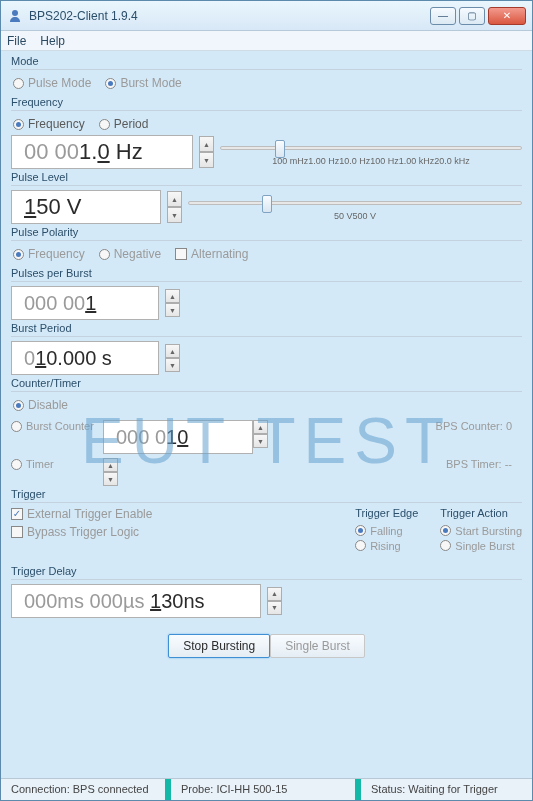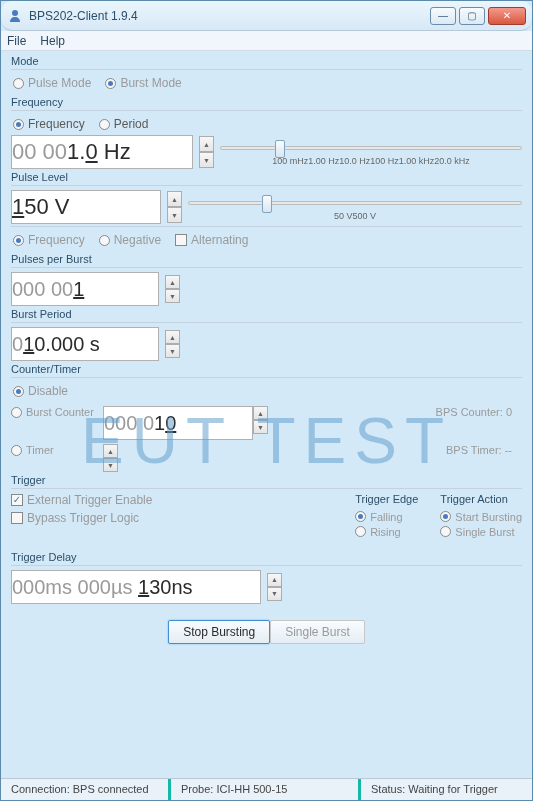--- a/index.html
+++ b/index.html
@@ -1,59 +1,59 @@
 <!DOCTYPE html>
 <html><head>
 <meta charset="utf-8">
 <style>
 * { box-sizing: border-box; }
 body { margin:0; font-family: "Segoe UI", Tahoma, sans-serif; font-size:11px; background:#d4e9f7; }
 .window { width:533px; height:801px; background:#d4e9f7; border:1px solid #5b8aad; position:relative; }
-.titlebar { height:30px; background:linear-gradient(#eaf6fd,#d7e8f6); display:flex; align-items:center; padding:0 6px; border-bottom:1px solid #b6c9d8;border-radius:11px;}
+.titlebar { height:30px; background:linear-gradient(#eaf6fd,#d7e8f6); display:flex; align-items:center; padding:0 6px; border-bottom:1px solid #b6c9d8;}
 .titlebar .icon { width:16px; height:16px; margin-right:6px; display:flex; align-items:center; justify-content:center;}
 .title { color:#2b4e6a; font-size:12px; flex:1;}
 .win-btns { display:flex; gap:3px; }
 .win-btn { width:26px; height:18px; border:1px solid #6b8caa; border-radius:3px; background:linear-gradient(#f6fbff,#dce9f3); display:flex; align-items:center; justify-content:center; font-size:10px; color:#3a5a77;}
 .win-btn.close { background:linear-gradient(#f39a8e,#d9573f); border-color:#a43a2b; color:#fff; width:38px;}
 .menubar { height:20px; background:#f0f6fb; display:flex; align-items:center; padding:0 6px; font-size:12px; color:#2d4a63; border-bottom:1px solid #cfdce6; gap:14px;}
 .client { padding:2px 10px 0 10px; position:relative; height:710px; overflow:hidden;}
 .group { margin-top:2px; }
 .group-title { font-size:11px; color:#2b4e6a; margin-bottom:2px; }
 .hr { height:1px; background:#c3d2de; margin:2px 0 4px 0;}
 .radio-row { display:flex; align-items:center; gap:14px; padding:2px 2px 4px 2px; font-size:12px;}
 .radio { display:inline-flex; align-items:center; gap:4px; color:#5a5a5a;}
 .radio.disabled { color:#9a9a9a;}
 .radio .dot { width:11px; height:11px; border:1px solid #888; border-radius:50%; display:inline-flex; align-items:center; justify-content:center; background:#f7f7f7;}
 .radio.selected .dot::after { content:""; width:5px; height:5px; background:#4a7bbf; border-radius:50%;}
 .checkbox { display:inline-flex; align-items:center; gap:4px; color:#5a5a5a; font-size:12px;}
 .checkbox.disabled { color:#9a9a9a;}
 .checkbox .box { width:12px; height:12px; border:1px solid #888; background:#f7f7f7; display:inline-flex; align-items:center; justify-content:center; font-size:10px; color:#4a7bbf;}
 .checkbox.checked .box::after { content:"✓"; font-size:10px; line-height:1;}
 .val-row { display:flex; align-items:center; gap:6px;}
-.num-box { border:1px solid #b1b1b1; background:#fff; padding:4px 0; font-size:20px; color:#9a9a9a; font-family:"Segoe UI", Tahoma, sans-serif; display:inline-block; min-height:32px; line-height:24px;}
+.num-box { border:1px solid #b1b1b1; background:#fff; padding:4px 12px; font-size:20px; color:#9a9a9a; font-family:"Segoe UI", Tahoma, sans-serif; display:inline-block; min-height:32px; line-height:24px;}
 .num-box.big { font-size:22px; }
 .num-box .dark { color:#2b2b2b; }
 .num-box .u { text-decoration:underline; }
 .spinner { width:15px; display:flex; flex-direction:column; }
 .sp-btn { height:16px; border:1px solid #adadad; background:linear-gradient(#f7f7f7,#e5e5e5); display:flex; align-items:center; justify-content:center; font-size:7px; color:#666;}
 .slider-wrap { flex:1; position:relative; padding-top:8px;}
 .slider-track { height:4px; background:#e7e7e7; border:1px solid #bdbdbd; border-radius:2px; position:relative;}
 .slider-thumb { position:absolute; top:-7px; width:10px; height:18px; background:linear-gradient(#f9fcff,#d9e6f1); border:1px solid #7fa3c3; border-radius:2px;}
 .ticks { display:flex; justify-content:center; font-size:9px; color:#666; margin-top:6px;}
 .sub-val { display:flex; align-items:flex-start; gap:0; margin:4px 0 2px 0;}
 .right-label { font-size:11px; color:#9a9a9a;}
 .trigger-cols { display:flex; gap:22px; font-size:11px;}
 .tcol .h { color:#2b4e6a; margin-bottom:4px;}
 .tcol .radio { font-size:11px; margin-bottom:3px;}
 .btn-row { display:flex; justify-content:center; margin-top:16px;}
 .btn { border:1px solid #9aa9b6; background:linear-gradient(#f8fcff,#e5edf4); padding:4px 14px; font-size:12px; color:#2b2b2b; border-radius:2px;}
 .btn.active { border:1px solid #3e8fd4; box-shadow:0 0 2px #6fb5ea; }
 .btn.disabled { color:#9a9a9a; border-color:#c7c7c7;}
 .status { position:absolute; bottom:0; left:0; right:0; height:22px; background:#e9f2f9; border-top:1px solid #b8c8d4; display:flex; font-size:11px; color:#444;}
-.status-cell { border-right:3px solid #14b8a6; padding:4px 10px; flex:0 0 auto;}
+.status-cell { border-right:6px solid #14b8a6; padding:4px 10px; flex:0 0 auto;}
 .status-cell:nth-child(1){width:170px;} .status-cell:nth-child(2){width:190px;} .status-cell:nth-child(3){flex:1;border-right:none;}
 .watermark { position:absolute; top:353px; left:0; right:0; text-align:center; font-size:64px; font-weight:400; color:rgba(100,160,205,0.55); letter-spacing:8px; pointer-events:none; font-family:Arial,sans-serif;}
 .sm-spinner .sp-btn{height:14px;}
 </style>
 </head>
 <body>
 
 <div class="window">
 
   <div class="titlebar">
@@ -145,20 +145,21 @@
             </div>
           <div class="ticks">
               <span>50 V</span>
               <span>500 V</span>
             </div>
         </div>
       </div>
     </div>
 
     <div class="group">
+      <div class="group-title">Pulse Polarity</div>
       <div class="hr"></div>
       <div class="radio-row">
         <span class="radio selected disabled">
             <span class="dot"></span>
             <span>Frequency</span>
           </span>
         <span class="radio disabled">
             <span class="dot"></span>
             <span>Negative</span>
           </span>

